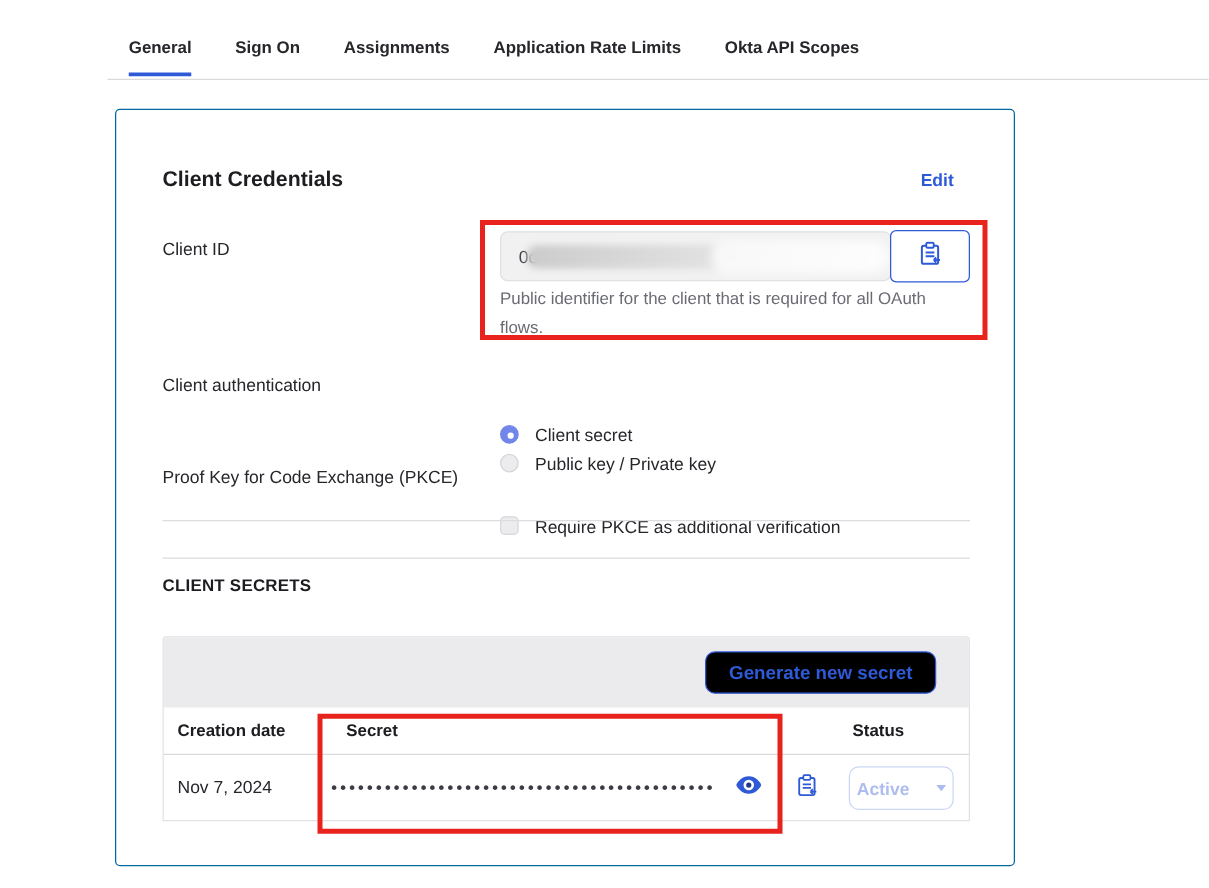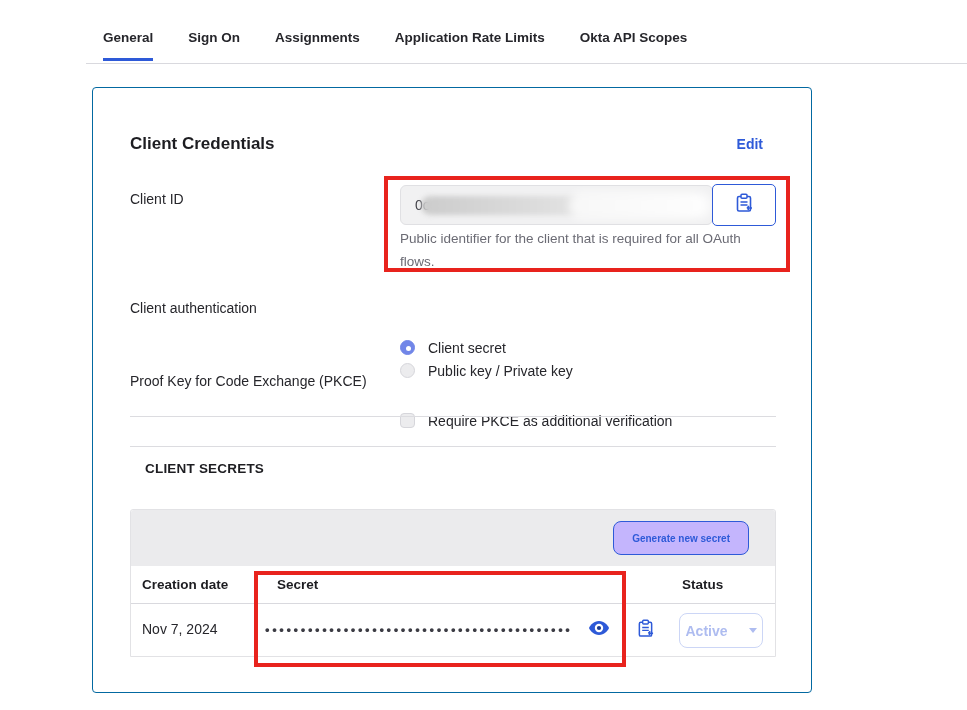--- a/index.html
+++ b/index.html
@@ -46,29 +46,29 @@
   .radio { width:15px; height:15px; border-radius:50%; background:#ececee; border:1px solid #d6d6db;
            flex:0 0 auto; position:relative; }
   .radio.sel { background:#7186e8; border-color:#7186e8; }
   .radio.sel::after { content:""; position:absolute; left:5px; top:5px; width:5px; height:5px;
            border-radius:50%; background:#fff; }
   .checkbox { width:15px; height:15px; border-radius:4px; background:#ececee; border:1px solid #d6d6db;
            flex:0 0 auto; }
 
   .divider { position:absolute; left:37px; width:646px; height:1px; background:#dcdce0; }
   .secrets-heading { position:absolute; left:37px; top:373px; font-size:13.5px; font-weight:700;
-           letter-spacing:0.2px;margin-left:15px; }
+           letter-spacing:0.2px; }
 
   
   .table-block { position:absolute; left:37px; top:421px; width:646px;
       border:1px solid #e2e2e5; border-radius:3px 3px 0 0; background:#fff; }
   .band { height:56px; background:#ebebed; position:relative; border-radius:3px 3px 0 0; }
   .generate-btn { position:absolute; right:26px; top:11px; height:34px; padding:0 18px;
-      background:#c4b5fd; border:1.5px solid #2e5ad8; border-radius:8px;
-      color:#2e5ad8; font-weight:700; font-size:10px; font-family:inherit; cursor:pointer; }
+      background:#000000; border:1.5px solid #2e5ad8; border-radius:8px;
+      color:#2e5ad8; font-weight:700; font-size:15px; font-family:inherit; cursor:pointer; }
   .thead { height:38px; position:relative; border-bottom:1px solid #d9d9de;
       font-size:13.5px; font-weight:700; color:#1d1d21; }
   .thead span { position:absolute; top:11px; }
   .th-date { left:11px; } .th-secret { left:134px;margin-left:12px; } .th-status { left:551px; }
   .trow { height:52px; position:relative; font-size:14px; color:#26262b; }
   .td-date { position:absolute; left:11px; top:17px; }
   .td-dots { position:absolute; left:134px; top:18px; width:320px; overflow:hidden;
       white-space:nowrap; font-size:13px; font-weight:700; letter-spacing:2.6px; color:#3c3c44; }
   .eye-btn { position:absolute; left:456px; top:15px; width:24px; height:20px; border:none;
       background:transparent; cursor:pointer; padding:0; }

